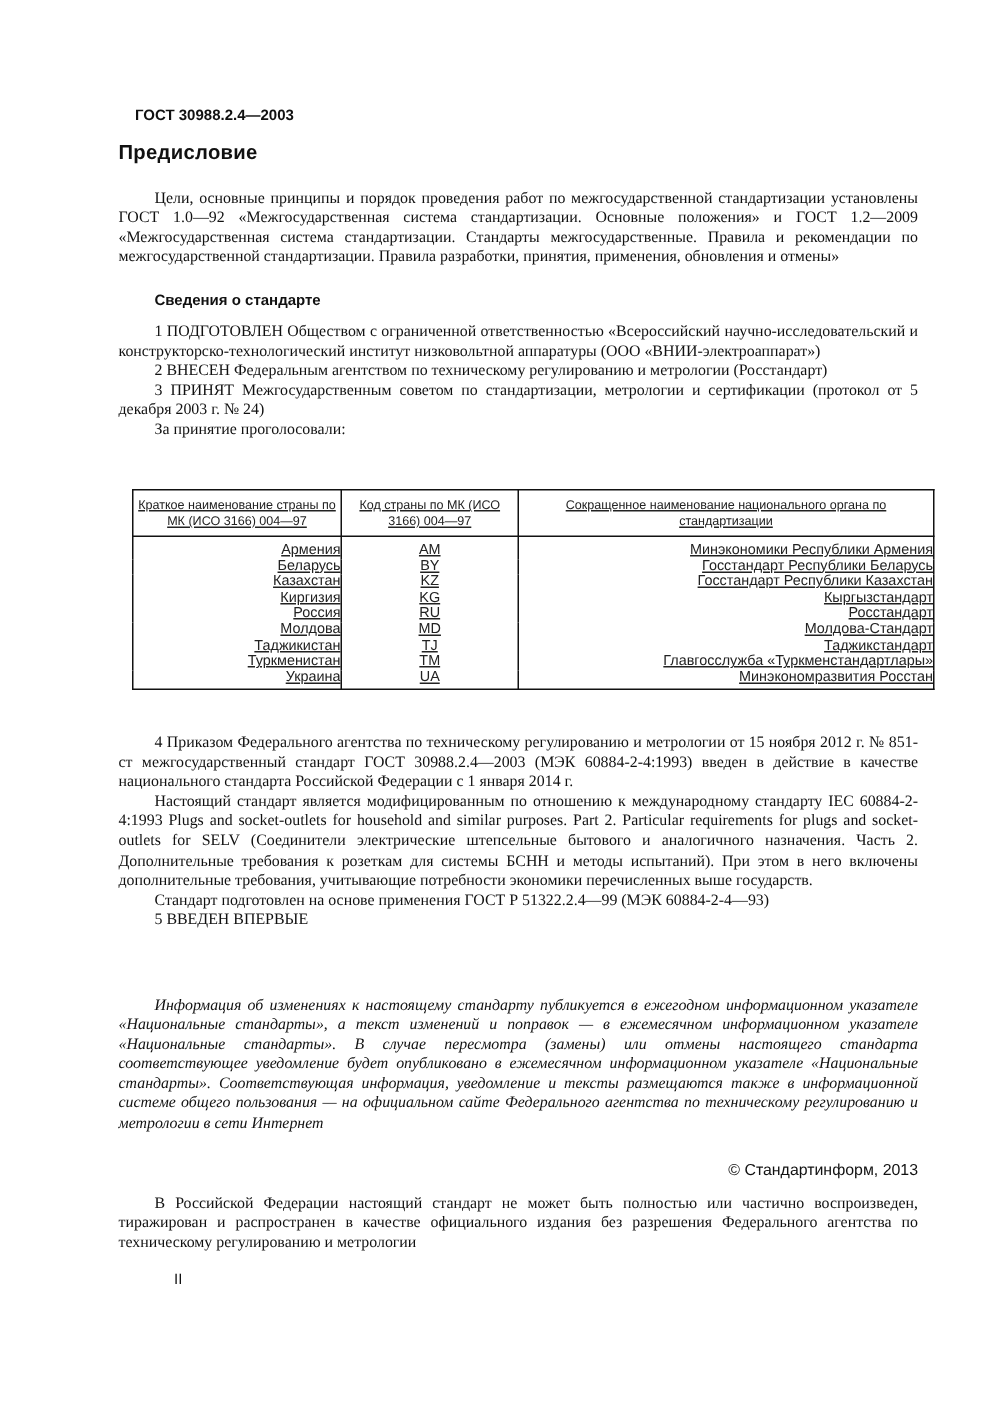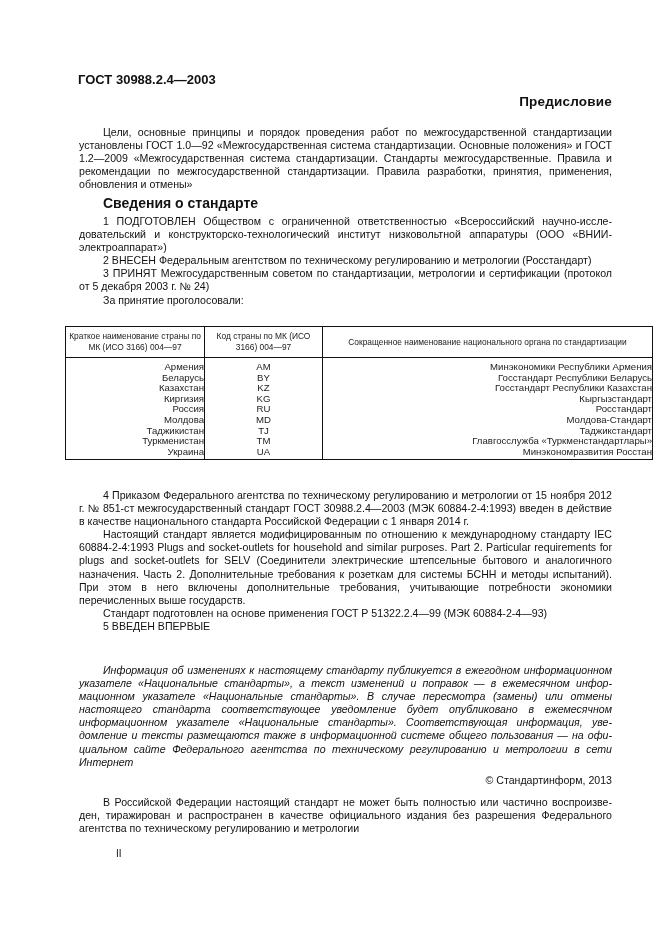--- a/index.html
+++ b/index.html
@@ -10,66 +10,68 @@
     body {
       width: 661px;
       height: 936px;
       position: relative;
       overflow: hidden;
       font-family: "Liberation Sans", sans-serif;
       color: #111111;
     }
     .running-header {
       position: absolute;
-      left: 78px;
+      left: 90px;
       top: 72px;
-      font-size: 13px;
+      font-size: 10px;
       font-weight: bold;
       letter-spacing: 0px;
     }
     .title {
       position: absolute;
       left: 79px;
       width: 533px;
       top: 94px;
-      text-align: right;
+      text-align: left;
       font-size: 13.5px;
       font-weight: bold;
       letter-spacing: 0.2px;
     }
     .block {
       position: absolute;
       left: 79px;
       width: 533px;
       font-size: 10.6px;
       line-height: 13.1px;
       text-align: justify;
       hyphens: manual;
+      font-family: Liberation Serif, serif;
     }
     .block p {
       margin: 0;
       text-indent: 24px;
     }
     .subhead {
       position: absolute;
       left: 103px;
       top: 195px;
-      font-size: 14px;
+      font-size: 10px;
       font-weight: bold;
     }
     .intro { top: 126px; }
     .info { top: 215px; }
     table.members {
       position: absolute;
-      left: 65px;
+      left: 88px;
       top: 326px;
-      width: 588px;
+      width: 535px;
       border-collapse: collapse;
       font-size: 8.4px;
       color: #222;
+      text-decoration: underline;
     }
     table.members th {
       font-weight: normal;
       border: 1.2px solid #111;
       padding: 2px 2px;
       height: 26px;
       line-height: 11px;
       text-align: center;
       vertical-align: middle;
     }

